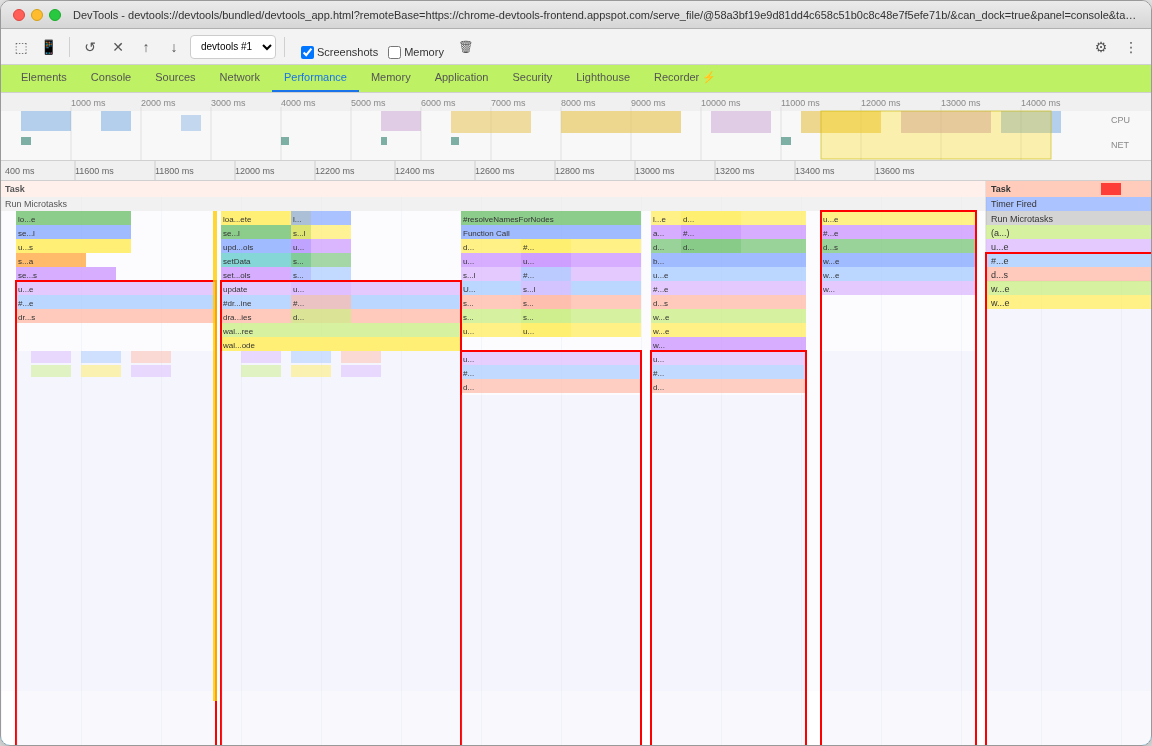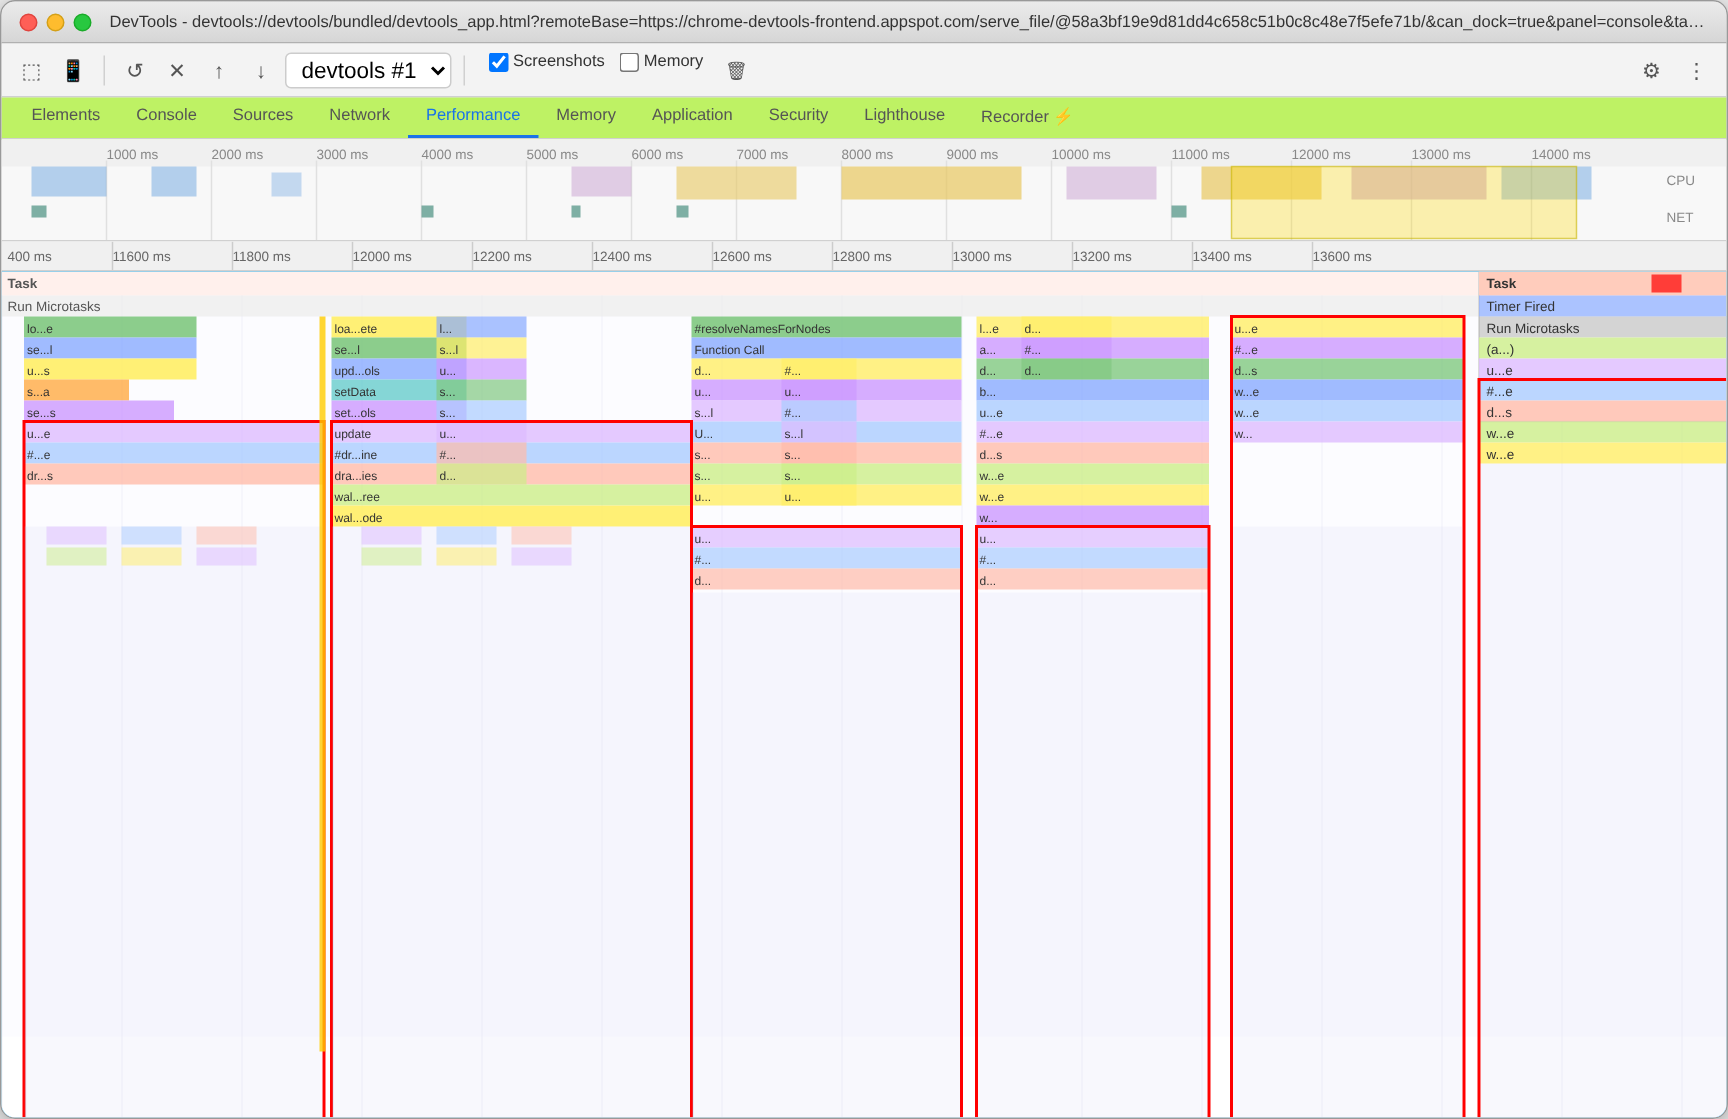--- a/index.html
+++ b/index.html
@@ -90,28 +90,28 @@
       width: 1px;
       height: 20px;
       background: #d0d0d0;
       margin: 0 4px;
     }
 
     .device-selector {
       border: 1px solid #ccc;
       border-radius: 4px;
       padding: 2px 6px;
-      font-size: 15px;
+      font-size: 10px;
       background: white;
       height: 24px;
     }
 
     .checkbox-group {
       display: flex;
-      align-items: flex-start;
+      align-items: flex-end;
       gap: 10px;
       margin-left: 8px;
     }
 
     .checkbox-label {
       display: flex;
       align-items: center;
       gap: 3px;
       font-size: 11px;
       color: #333;

